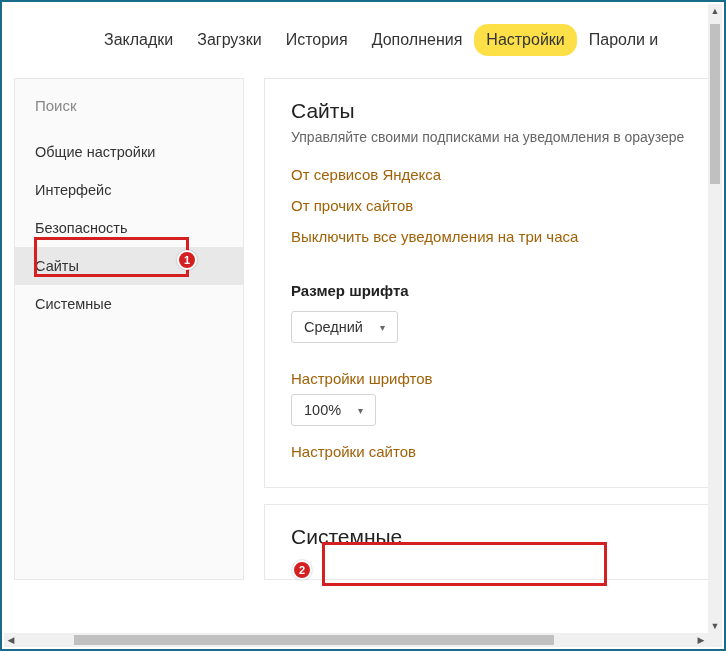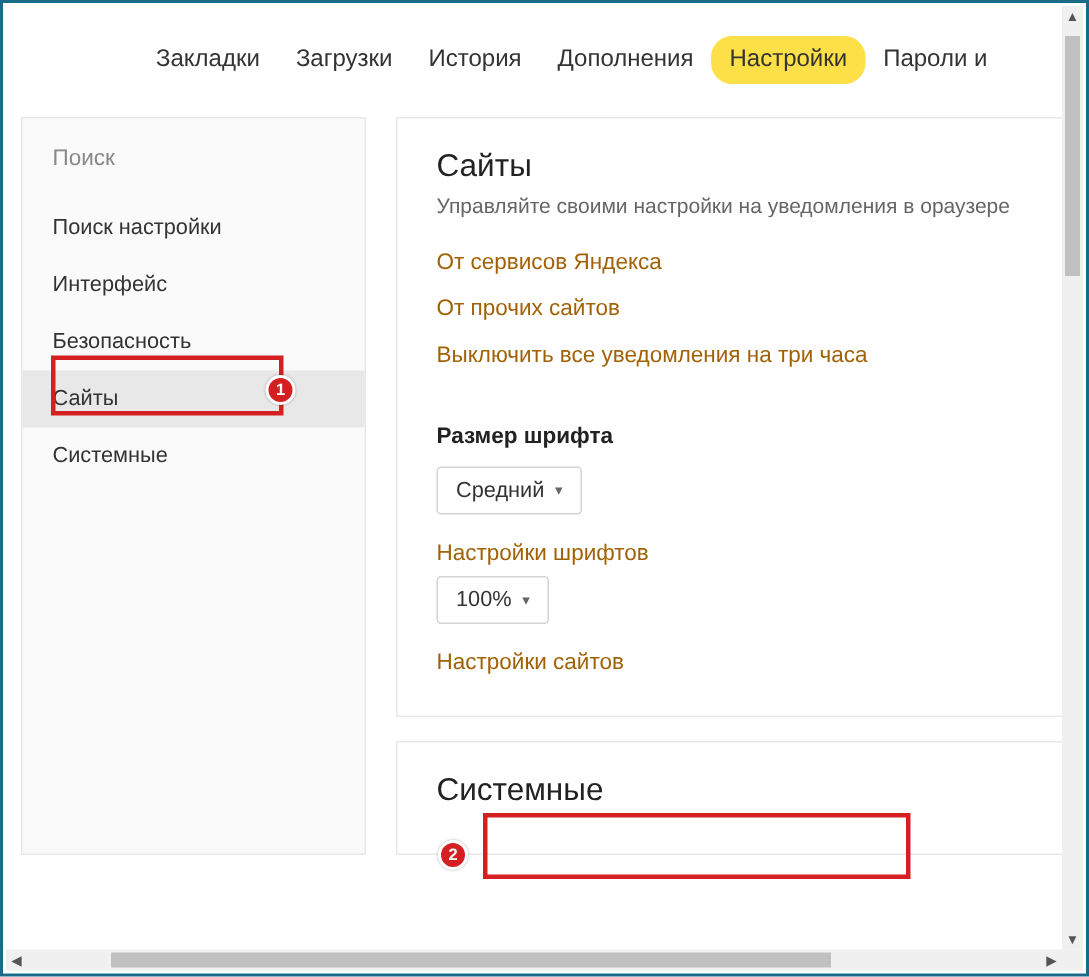--- a/index.html
+++ b/index.html
@@ -18,21 +18,21 @@
     .side-item { padding: 11px 20px; font-size: 14.5px; color: #333; cursor: pointer; position: relative; }
     .side-item.active { background: #e8e8e8; }
     
     .main { flex: 1; display: flex; flex-direction: column; gap: 16px; min-width: 0; }
     .card { background: #fff; border: 1px solid #e8e8e8; padding: 20px 26px; position: relative; }
     .card-title { font-size: 21px; font-weight: normal; color: #222; margin-bottom: 10px; }
     .truncated-line { color: #666; font-size: 14px; white-space: nowrap; overflow: hidden; margin-bottom: 14px; }
     .link { color: #a16207; font-size: 15px; padding: 7px 0; cursor: pointer; display: block; }
     .sub-heading { font-size: 15px; font-weight: bold; color: #222; margin-top: 22px; margin-bottom: 12px; }
     .sub-heading.first { margin-top: 30px; }
-    .select-box { display: inline-flex; align-items: center; gap: 7px; border: 1px solid #d4d4d4; border-radius: 3px; padding: 7px 12px; font-size: 14.5px; color: #333; cursor: pointer; }
+    .select-box { display: inline-flex; align-items: center; gap: 17px; border: 1px solid #d4d4d4; border-radius: 3px; padding: 7px 12px; font-size: 14.5px; color: #333; cursor: pointer; }
     .chevron { font-size: 10px; color: #666; }
     
     .badge { position: absolute; width: 20px; height: 20px; background: #d42020; color: #fff; border: 2px solid #fff; border-radius: 50%; font-size: 11px; font-weight: bold; display: flex; align-items: center; justify-content: center; box-shadow: 0 0 2px rgba(0,0,0,.3); }
     .badge1 { left: 175px; top: 248px; }
     .badge2 { left: 290px; top: 558px; }
     .hl-box { position: absolute; border: 3px solid #d42020; pointer-events: none; }
     .hl1 { left: 32px; top: 235px; width: 155px; height: 40px; }
     .hl2 { left: 320px; top: 540px; width: 285px; height: 44px; }
     
     .scrollbar-v { position: absolute; right: 2px; top: 2px; bottom: 16px; width: 14px; background: #f0f0f0; }
@@ -58,41 +58,41 @@
   <div class="top-tab">Дополнения</div>
   <div class="top-tab active">Настройки</div>
   <div class="top-tab">Пароли и</div>
 </div>
 
 <div class="content-row">
   <div class="sidebar">
     <div class="search-wrap">
       <input class="search-input" placeholder="Поиск" style="">
     </div>
-    <div class="side-item">Поиск настройки</div>
+    <div class="side-item">Общие настройки</div>
     <div class="side-item">Интерфейс</div>
     <div class="side-item">Безопасность</div>
     <div class="side-item active">Сайты</div>
     <div class="side-item">Системные</div>
   </div>
 
   <div class="main">
     <div class="card top-card">
       <div class="card-title">Сайты</div>
-      <div class="truncated-line">Управляйте своими настройки на уведомления в ораузере</div>
+      <div class="truncated-line">Управляйте своими подписками на уведомления в ораузере</div>
       <a class="link">От сервисов Яндекса</a>
       <a class="link">От прочих сайтов</a>
       <a class="link">Выключить все уведомления на три часа</a>
 
       <div class="sub-heading first">Размер шрифта</div>
       <div class="select-box">
         <span>Средний</span>
         <span class="chevron">▾</span>
       </div>
-      <a class="link" style="margin-top:10px">Настройки шрифтов</a>
+      <a class="link" style="margin-top:20px">Настройки шрифтов</a>
 
       <div class="select-box">
         <span>100%</span>
         <span class="chevron">▾</span>
       </div>
       <a class="link" style="margin-top:10px">Настройки сайтов</a>
 
     </div>
 
     <div class="card">

